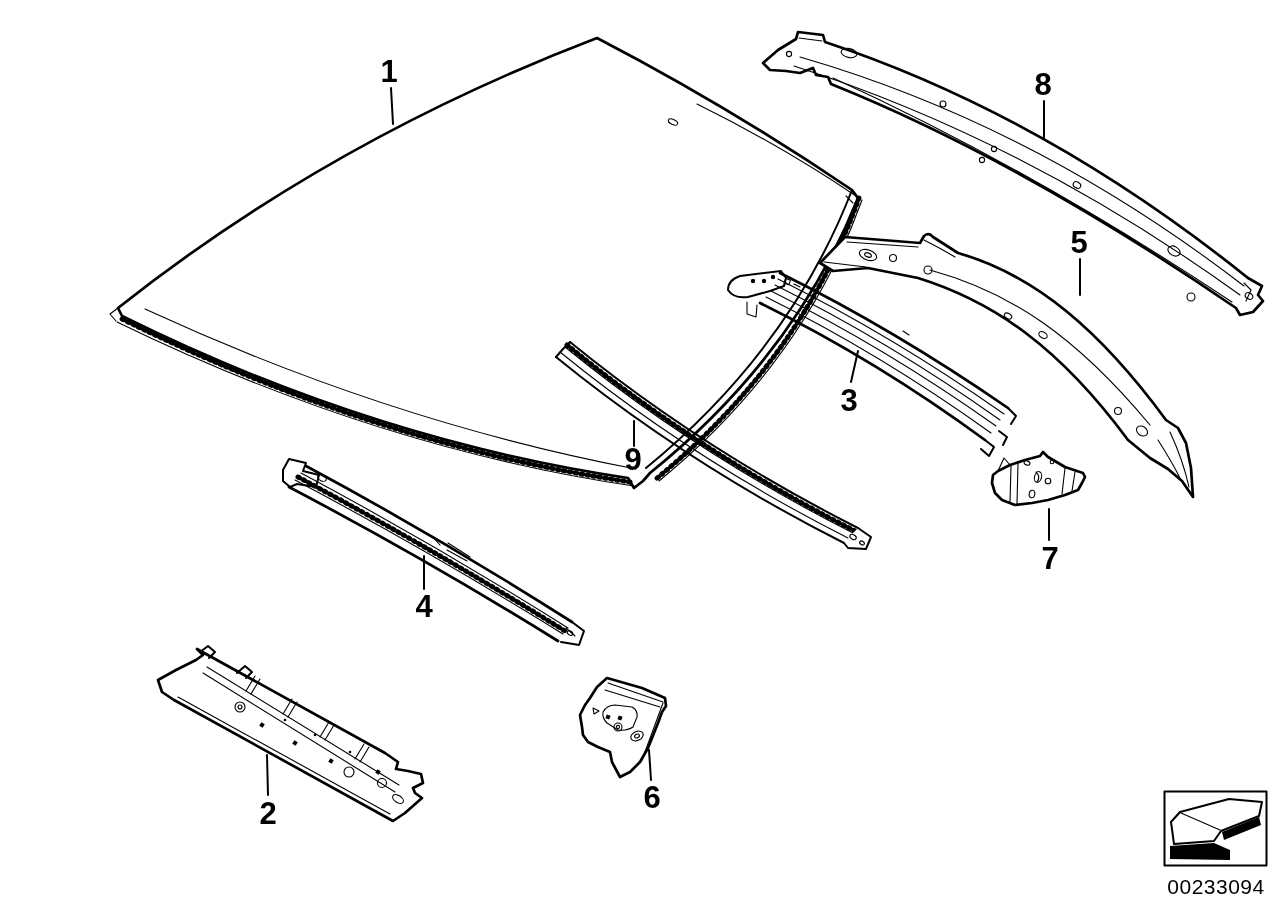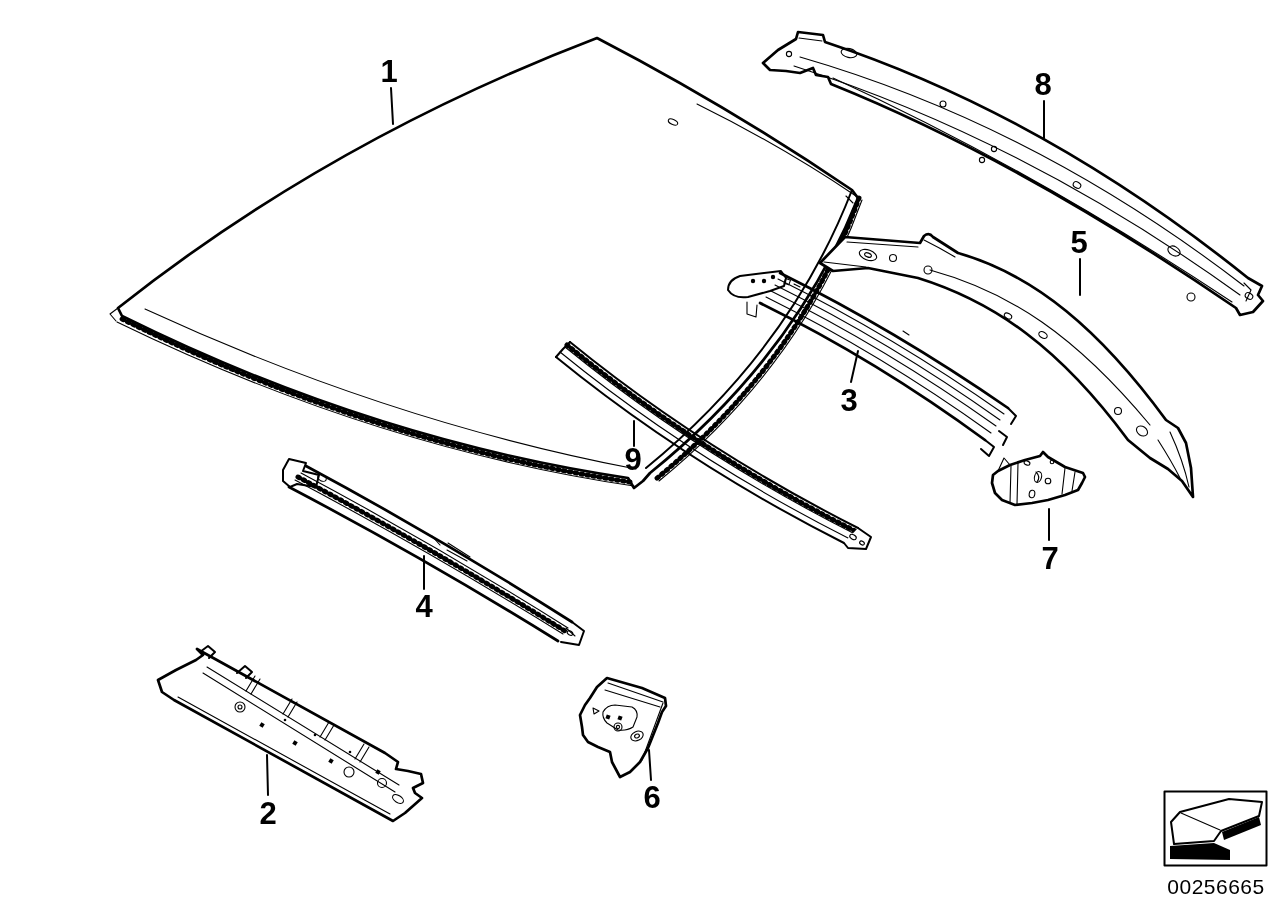--- a/index.html
+++ b/index.html
@@ -226,15 +226,15 @@
   <div class="callout" style="left:389px; top:71px;">1</div>
   <div class="callout" style="left:268px; top:813px;">2</div>
   <div class="callout" style="left:849px; top:400px;">3</div>
   <div class="callout" style="left:424px; top:606px;">4</div>
   <div class="callout" style="left:1079px; top:242px;">5</div>
   <div class="callout" style="left:652px; top:797px;">6</div>
   <div class="callout" style="left:1050px; top:558px;">7</div>
   <div class="callout" style="left:1043px; top:84px;">8</div>
   <div class="callout" style="left:633px; top:459px;">9</div>
 
-  <div class="docnum" style="left:1216px; top:886px;">00256665</div>
+  <div class="docnum" style="left:1216px; top:886px;">00233094</div>
 
 </div>
 
 </body></html>

